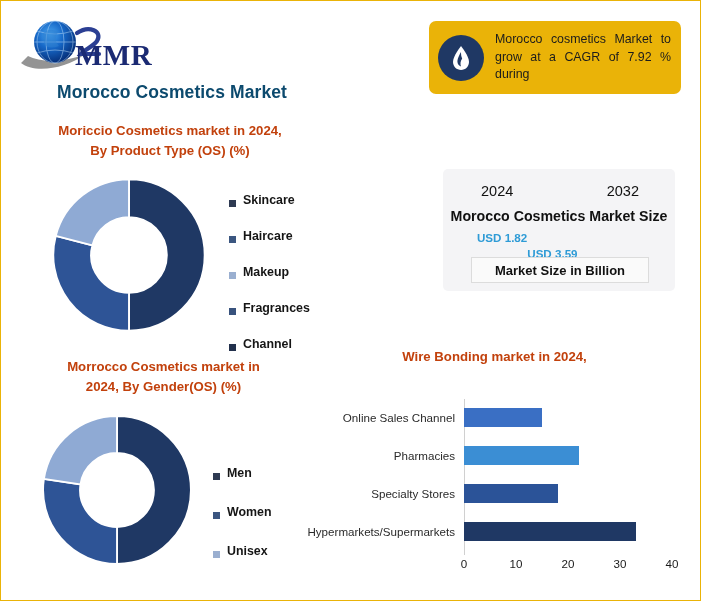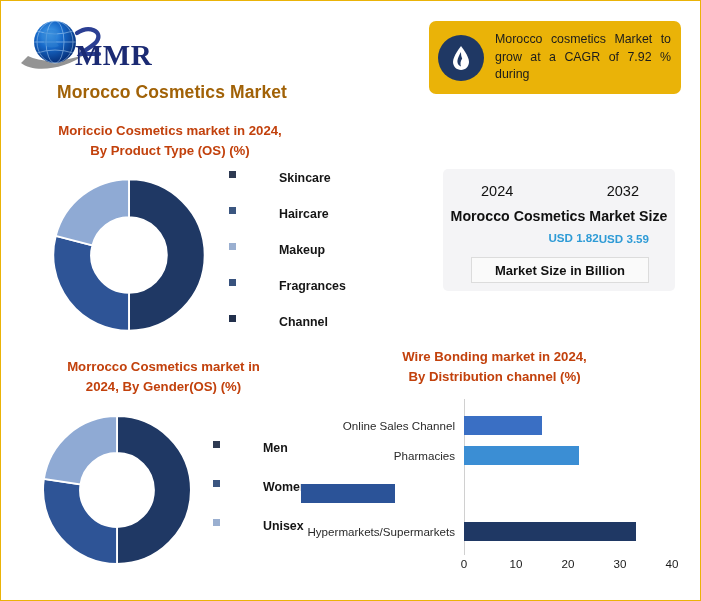--- a/index.html
+++ b/index.html
@@ -31,21 +31,21 @@
   }
   #logo svg { display: block; }
 
   
   #main-title {
     position: absolute;
     left: 56px;
     top: 81px;
     font-size: 17.5px;
     font-weight: bold;
-    color: #a16207;
+    color: #0c4a6e;
     letter-spacing: 0.1px;
   }
 
   
   #cagr-box {
     position: absolute;
     left: 428px;
     top: 20px;
     width: 252px;
     height: 73px;
@@ -108,28 +108,28 @@
     font-size: 14.2px;
     font-weight: bold;
     color: #111111;
   }
   .size-values {
     position: absolute;
     top: 62px;
     left: 0;
     right: 0;
     display: flex;
-    justify-content: flex-end;
+    justify-content: flex-start;
     padding: 0 26px 0 34px;
     box-sizing: border-box;
     font-size: 11.6px;
     font-weight: bold;
     color: #2e9bd6;
   }
-  .size-values .v2032 { position: relative; top: 1px; }
+  .size-values .v2032 { position: relative; top: 16px; }
   #size-footer {
     position: absolute;
     top: 88px;
     left: 28px;
     width: 176px;
     height: 24px;
     border: 1px solid #dcdcdc;
     background: #fafafa;
     display: flex;
     align-items: center;
@@ -156,23 +156,22 @@
   .donut { position: absolute; }
   #donut1 { left: 42px; top: 168px; width: 172px; height: 172px; }
   #donut2 { left: 32px; top: 405px; width: 168px; height: 168px; }
 
   
   .legend { position: absolute; }
   #legend1 { left: 228px; top: 170px; }
   #legend2 { left: 212px; top: 440px; }
   .legend-item {
     display: flex;
-    align-items: flex-start;
+    align-items: flex-end;
     height: 36px;
-    gap: 36px;
   }
   #legend2 .legend-item { height: 39px; }
   .legend-swatch {
     width: 7px;
     height: 7px;
     margin-right: 7px;
     flex: 0 0 auto;
   }
   .legend-label {
     font-size: 12.4px;
@@ -375,42 +374,42 @@
       <span class="legend-label">Women</span>
     </div>
     <div class="legend-item">
       <span class="legend-swatch" style="background:#9aafd0"></span>
       <span class="legend-label">Unisex</span>
     </div>
   </div>
 
   <div class="chart-title" id="bar-title">
     <div>Wire Bonding market in 2024,</div>
-    <div>By Distribution channel (%)</div>
   </div>
 
   <div id="bar-chart">
     <div id="bar-axis-line"></div>
     <div class="bar-rows">
 
-      <div class="bar-row" style="top:8px">
+      <div class="bar-row" style="top:0px">
         <div class="bar-cat">Online Sales Channel</div>
         <div class="bar-track">
           <div class="bar-fill" style="width:78px;background:#3a6fc4"></div>
         </div>
       </div>
 
       <div class="bar-row" style="top:38px">
         <div class="bar-cat">Pharmacies</div>
         <div class="bar-track">
           <div class="bar-fill" style="width:115px;background:#3b8ed4"></div>
         </div>
       </div>
 
       <div class="bar-row" style="top:76px">
+        <div class="bar-cat">Specialty Stores</div>
         <div class="bar-track">
           <div class="bar-fill" style="width:94px;background:#2b5398"></div>
         </div>
       </div>
 
       <div class="bar-row" style="top:114px">
         <div class="bar-cat">Hypermarkets/Supermarkets</div>
         <div class="bar-track">
           <div class="bar-fill" style="width:172px;background:#1f3864"></div>
         </div>

